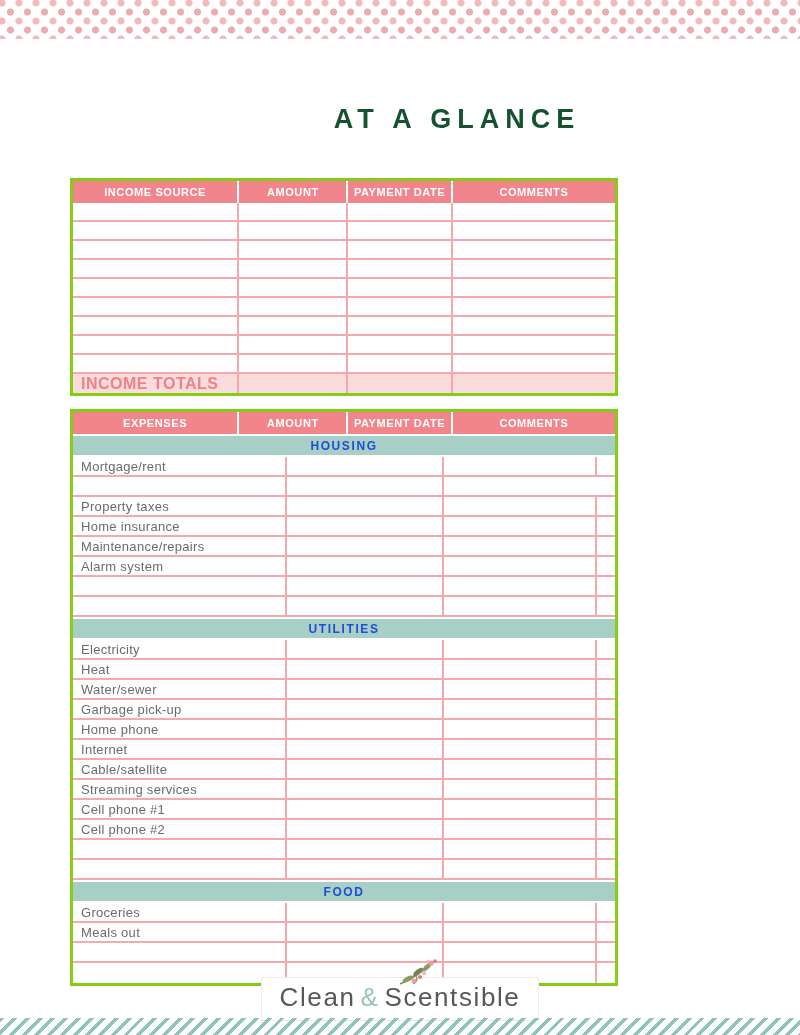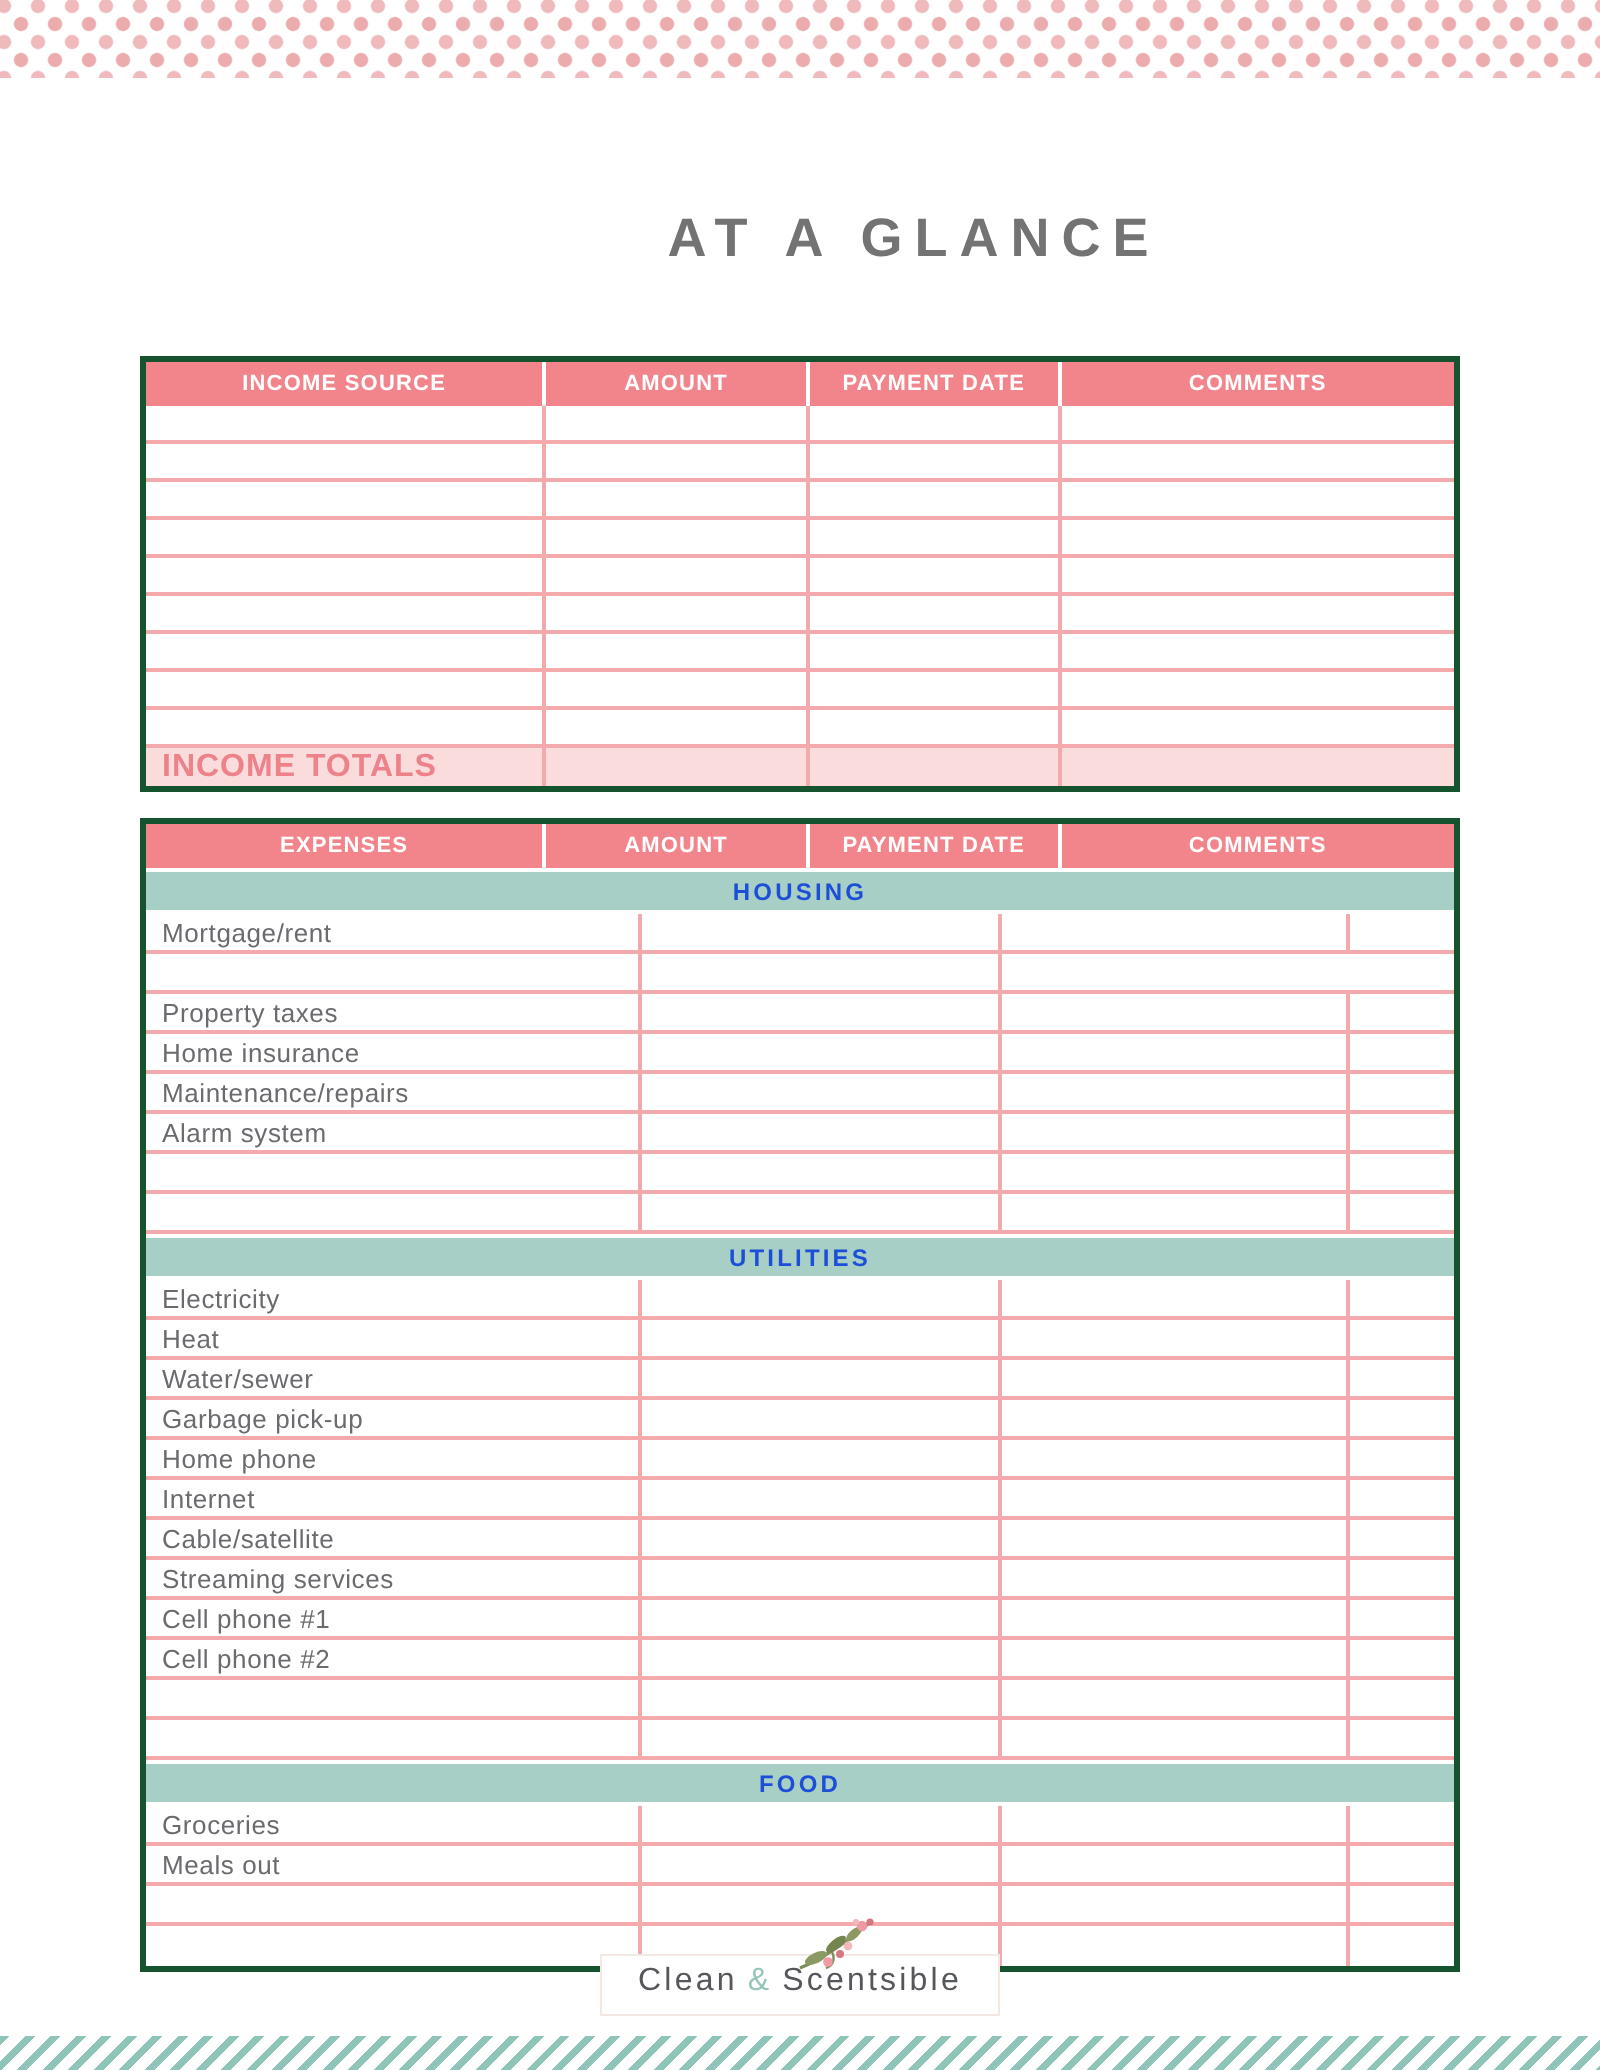--- a/index.html
+++ b/index.html
@@ -32,28 +32,28 @@
   .title-script {
     font-family:"DejaVu Serif", serif;
     font-style:italic; font-weight:700;
     font-size:84px; line-height:1;
     letter-spacing:-5px;
     color:#ee8791;
   }
   .title-suffix {
     font-weight:bold; font-size:27px;
     letter-spacing:6px;
-    color:#737373;
+    color:#14532d;
     margin-left:4px; margin-top:30px;
   }
 
   
   .table {
-    position:absolute; left:70px; width:660px;
-    border:3px solid #14532d;
+    position:absolute; left:70px; width:548px;
+    border:3px solid #84cc16;
     background:#ffffff;
   }
   .income-table  { top:178px; }
   .expense-table { top:409px; }
 
   .row {
     display:grid;
     grid-template-columns:30.3% 20.15% 19.25% 30.3%;
   }
   .cell { display:flex; align-items:center; overflow:hidden; }
@@ -96,21 +96,21 @@
   .footer {
     position:absolute; top:956px; left:0; right:0;
     display:flex; flex-direction:column; align-items:center;
   }
   .sprig { margin-bottom:-11px; margin-left:34px; position:relative; z-index:2; }
   .brand-box {
     border:1px solid #f3e9e2;
     padding:4px 18px 7px 18px;
     background:#ffffff;
   }
-  .brand-text { font-size:16px; letter-spacing:1.6px; color:#55575b; white-space:nowrap; }
+  .brand-text { font-size:26px; letter-spacing:1.6px; color:#55575b; white-space:nowrap; }
   .brand-amp  { color:#96c5bb; padding:0 5px; }
 
   
   .stripe-border {
     position:absolute; bottom:0; left:0; right:0; height:17px;
     background:repeating-linear-gradient(135deg, #8fc4b9 0 3.5px, rgba(0,0,0,0) 3.5px 9px);
   }
 </style>
 </head>
 <body>

